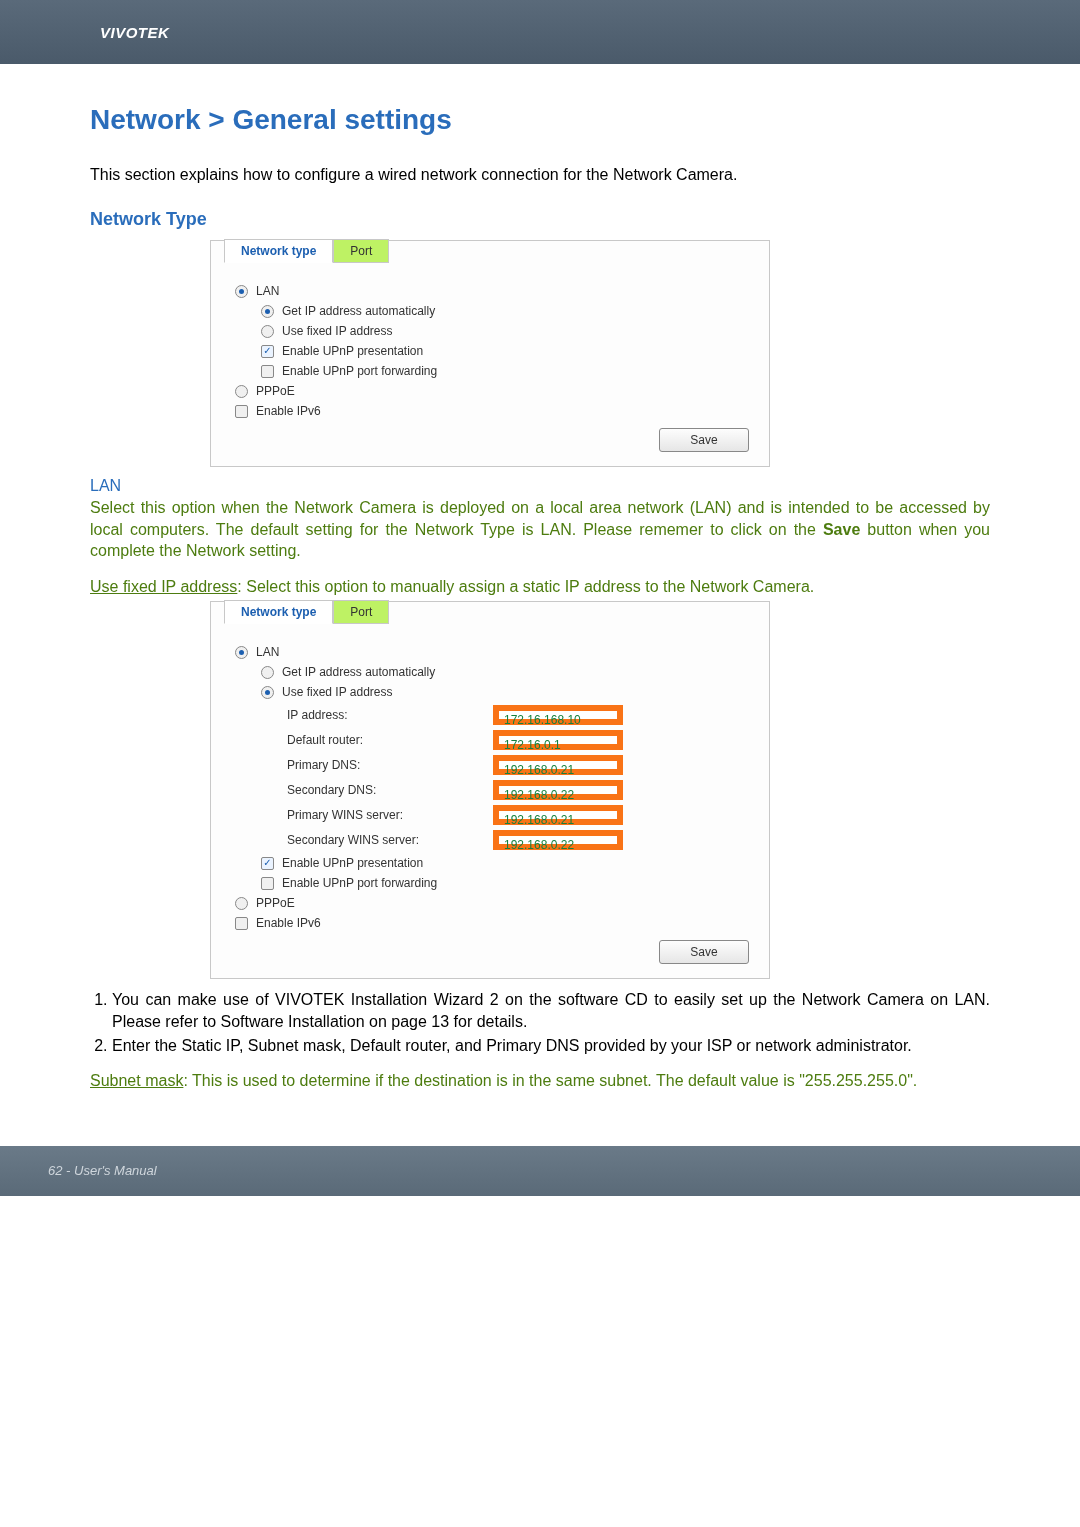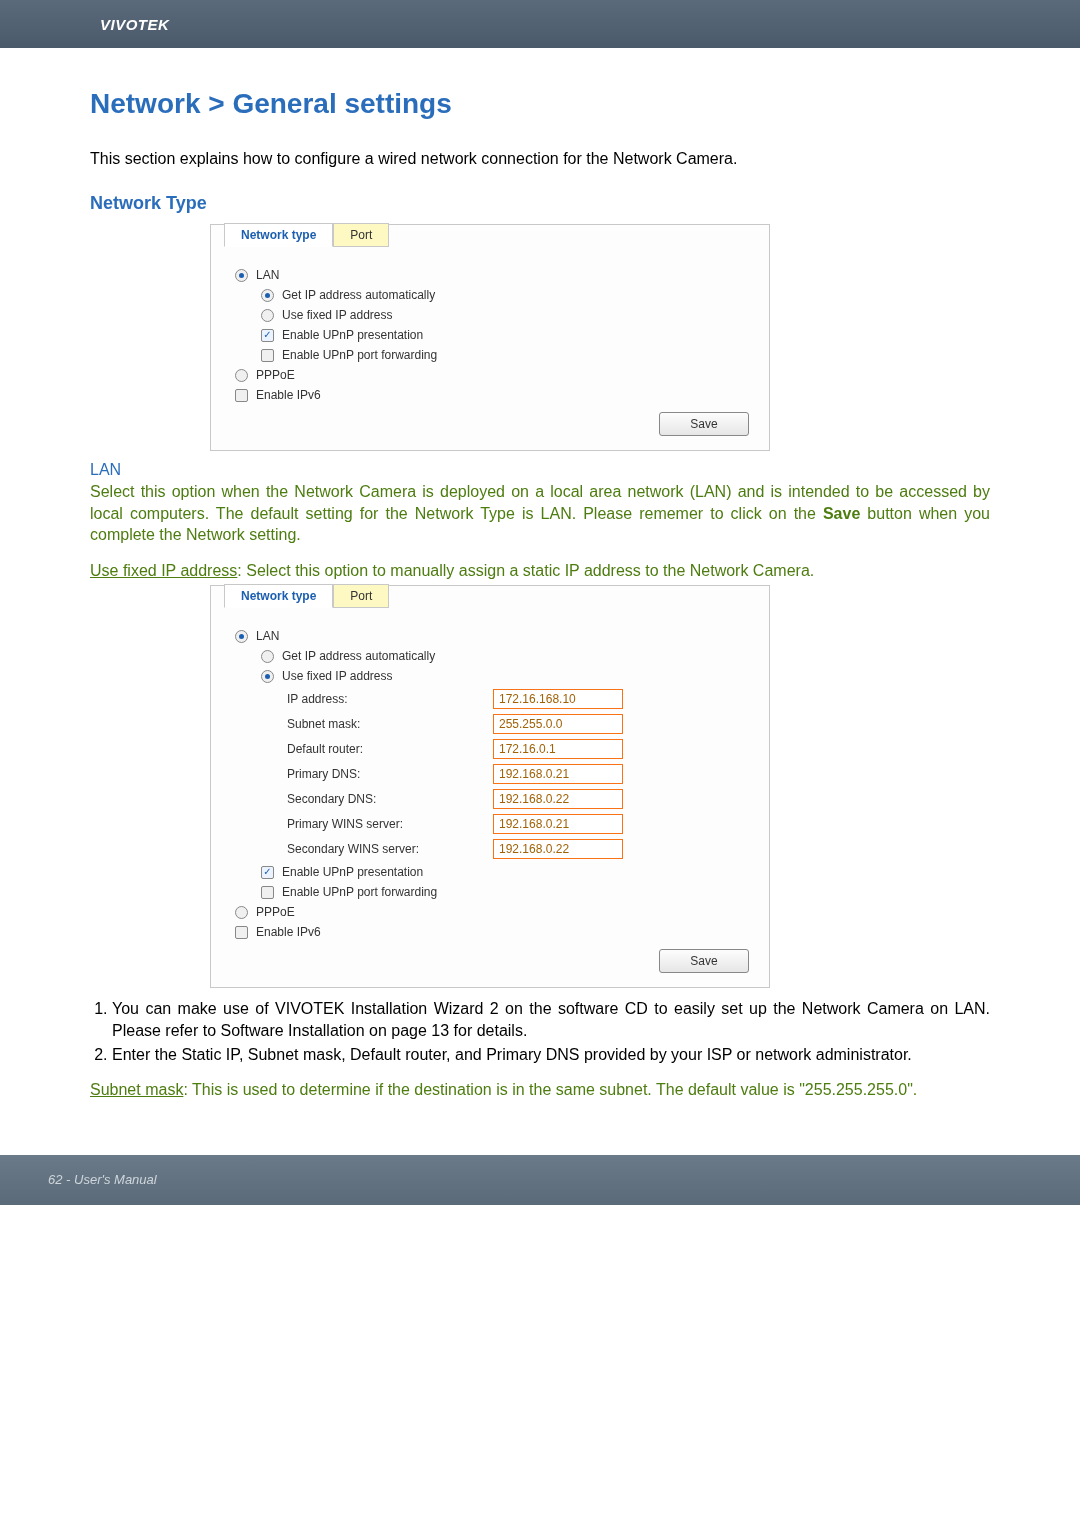--- a/index.html
+++ b/index.html
@@ -1,42 +1,42 @@
 <!DOCTYPE html>
 <html><head>
 <meta charset="utf-8">
 <style>
   * { box-sizing: border-box; margin: 0; padding: 0; }
   body { font-family: Arial, Helvetica, sans-serif; font-size: 14px; color: #000; background: #fff; width: 1080px; }
-  .header-bar { background: linear-gradient(to bottom, #5a6a7a 0%, #4a5a6a 100%); height: 48px; display: flex; align-items: center; padding-left: 100px; }
+  .header-bar { background: linear-gradient(to bottom, #5a6a7a 0%, #4a5a6a 100%); height: 64px; display: flex; align-items: center; padding-left: 100px; }
   .header-brand { color: #fff; font-size: 15px; font-style: italic; font-weight: bold; letter-spacing: 0.5px; }
   .content { padding: 40px 90px 40px 90px; }
   h1.page-title { color: #2a6dbb; font-size: 28px; font-weight: bold; margin-bottom: 30px; }
   .intro { font-size: 16px; color: #000; margin-bottom: 25px; }
   h2.section { color: #2a6dbb; font-size: 18px; font-weight: bold; margin-bottom: 10px; }
   h3.subsection { color: #2a6dbb; font-size: 16px; font-weight: normal; margin-top: 8px; margin-bottom: 2px; }
   .para { font-size: 16px; color: #4d7c0f; margin-bottom: 14px; line-height: 1.35; text-align: justify; }
   .para .under { text-decoration: underline; }
   .para .bold { font-weight: bold; }
   .panel { border: 1px solid #c8c8c8; background: #fdfdfd; width: 560px; margin: 0 0 10px 120px; padding: 0 14px 14px 14px; font-size: 12px; font-family: Tahoma, Arial, sans-serif; }
   .tabs { display: flex; margin-top: -1px; margin-left: -1px; }
-  .tab { border: 1px solid #c8c8c8; padding: 4px 16px; font-size: 12px; background: #fef9c3; color: #333; position: relative; top: -1px; }
+  .tab { border: 1px solid #c8c8c8; padding: 4px 16px; font-size: 12px; background: #bef264; color: #333; position: relative; top: -1px; }
   .tab.active { background: #fff; color: #1c5fb0; font-weight: bold; border-bottom: 1px solid #fff; }
   .panel-body { padding: 14px 6px 0 6px; }
   .opt-row { display: flex; align-items: center; margin: 6px 0 6px 4px; color: #333; }
   .opt-row.indent1 { margin-left: 30px; }
   .radio, .chk { width: 13px; height: 13px; border: 1px solid #888; background: #f0f0f0; margin-right: 8px; display: inline-flex; align-items: center; justify-content: center; flex-shrink: 0; }
   .radio { border-radius: 50%; }
   .radio.sel::after { content: ""; width: 5px; height: 5px; background: #1c5fb0; border-radius: 50%; display: block; }
   .chk { border-radius: 2px; }
   .chk.sel { background: #eaf3ff; }
   .chk.sel::after { content: "✓"; font-size: 10px; color: #1c5fb0; line-height: 1; }
   .field-row { display: flex; align-items: center; margin: 5px 0 5px 56px; gap: 36px; }
   .field-label { width: 170px; font-size: 12px; color: #333; }
-  .field-input { border: 1px solid #f97316; background: #fff; width: 130px; height: 20px; padding: 2px 5px; font-size: 12px; color: #a16207; }
+  .field-input { border: 6px solid #f97316; background: #fff; width: 130px; height: 20px; padding: 2px 5px; font-size: 12px; color: #15803d; }
   .btn-row { display: flex; justify-content: flex-end; margin-top: 10px; }
   .btn { width: 90px; height: 24px; border: 1px solid #888; border-radius: 3px; background: linear-gradient(to bottom, #fdfdfd, #e6e6e6); font-size: 12px; display: flex; align-items: center; justify-content: center; color: #333; }
   ol.list { margin: 0 0 14px 22px; font-size: 16px; line-height: 1.35; text-align: justify; }
   ol.list li { margin-bottom: 2px; }
   .footer-bar { background: linear-gradient(to bottom, #6a7a88 0%, #5a6a78 100%); height: 50px; display: flex; align-items: center; padding-left: 48px; }
   .footer-text { color: #cfd6dc; font-size: 13px; font-style: italic; }
 </style>
 </head>
 <body>
 
@@ -116,24 +116,20 @@
       <div class="opt-row indent1">
         <span class="radio sel"></span>
         <span>Use fixed IP address</span>
       </div>
 
       <div class="field-row">
         <span class="field-label">IP address:</span>
         <div class="field-input">172.16.168.10</div>
       </div>
       <div class="field-row">
-        <span class="field-label">Subnet mask:</span>
-        <div class="field-input">255.255.0.0</div>
-      </div>
-      <div class="field-row">
         <span class="field-label">Default router:</span>
         <div class="field-input">172.16.0.1</div>
       </div>
       <div class="field-row">
         <span class="field-label">Primary DNS:</span>
         <div class="field-input">192.168.0.21</div>
       </div>
       <div class="field-row">
         <span class="field-label">Secondary DNS:</span>
         <div class="field-input">192.168.0.22</div>

